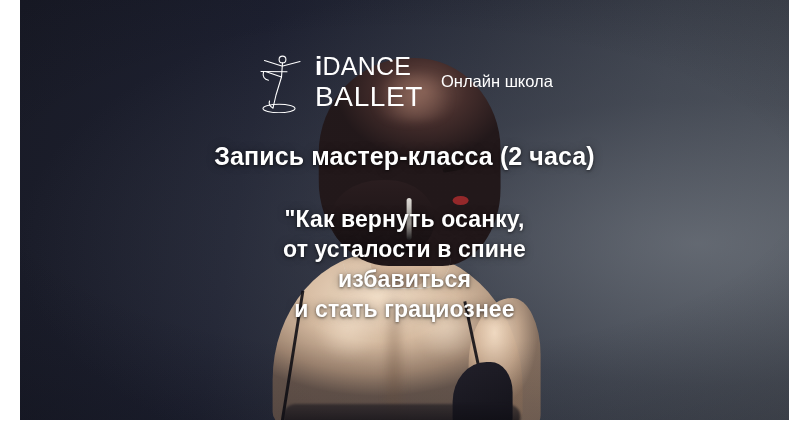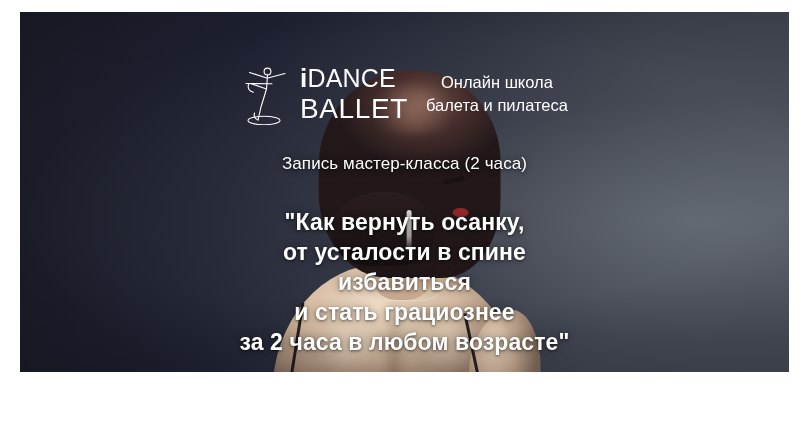--- a/index.html
+++ b/index.html
@@ -10,23 +10,23 @@
   body {
     width: 809px;
     height: 445px;
     overflow: hidden;
     font-family: "Liberation Sans", sans-serif;
   }
 
   #promo-banner {
     position: absolute;
     left: 20px;
-    top: 12px;
+    top: 0;
     width: 769px;
-    height: 360px;
+    height: 420px;
     overflow: hidden;
     background: #3b82f6;
   }
 
   
   .photo-layer {
     position: absolute;
     inset: 0;
     overflow: hidden;
   }
@@ -289,22 +289,22 @@
     line-height: 1.42;
     margin-left: 9px;
     white-space: nowrap;
     text-align: center;
   }
 
   
   .headline {
     margin-top: 29px;
     color: #ffffff;
-    font-size: 17px;
-    font-weight: 400;
+    font-size: 25px;
+    font-weight: 700;
     letter-spacing: 0.1px;
     text-shadow: 0 1px 3px rgba(0,0,0,0.55), 0 0 10px rgba(0,0,0,0.35);
     white-space: nowrap;
   }
 
   
   .quote {
     margin-top: 34px;
     text-align: center;
     color: #ffffff;
@@ -364,28 +364,26 @@
           <ellipse cx="23" cy="57.5" rx="16" ry="4.2"></ellipse>
           <path d="M17 57 C14 55.5 12.5 53 13.5 50"></path>
         </g>
       </svg>
       <div class="wordmark">
         <div class="wm-top"><span class="i-glyph">i</span><span>DANCE</span></div>
         <div class="wm-bottom">BALLET</div>
       </div>
       <div class="tagline">
         <span>Онлайн школа</span>
-        <span>балета и пилатеса</span>
       </div>
     </div>
 
     <div class="headline">Запись мастер-класса (2 часа)</div>
 
     <div class="quote">
       <div class="qline">"Как вернуть осанку,</div>
       <div class="qline">от усталости в спине</div>
       <div class="qline">избавиться</div>
       <div class="qline">и стать грациознее</div>
-      <div class="qline">за 2 часа в любом возрасте"</div>
     </div>
 
   </div>
 </div>
 
 </body></html>

